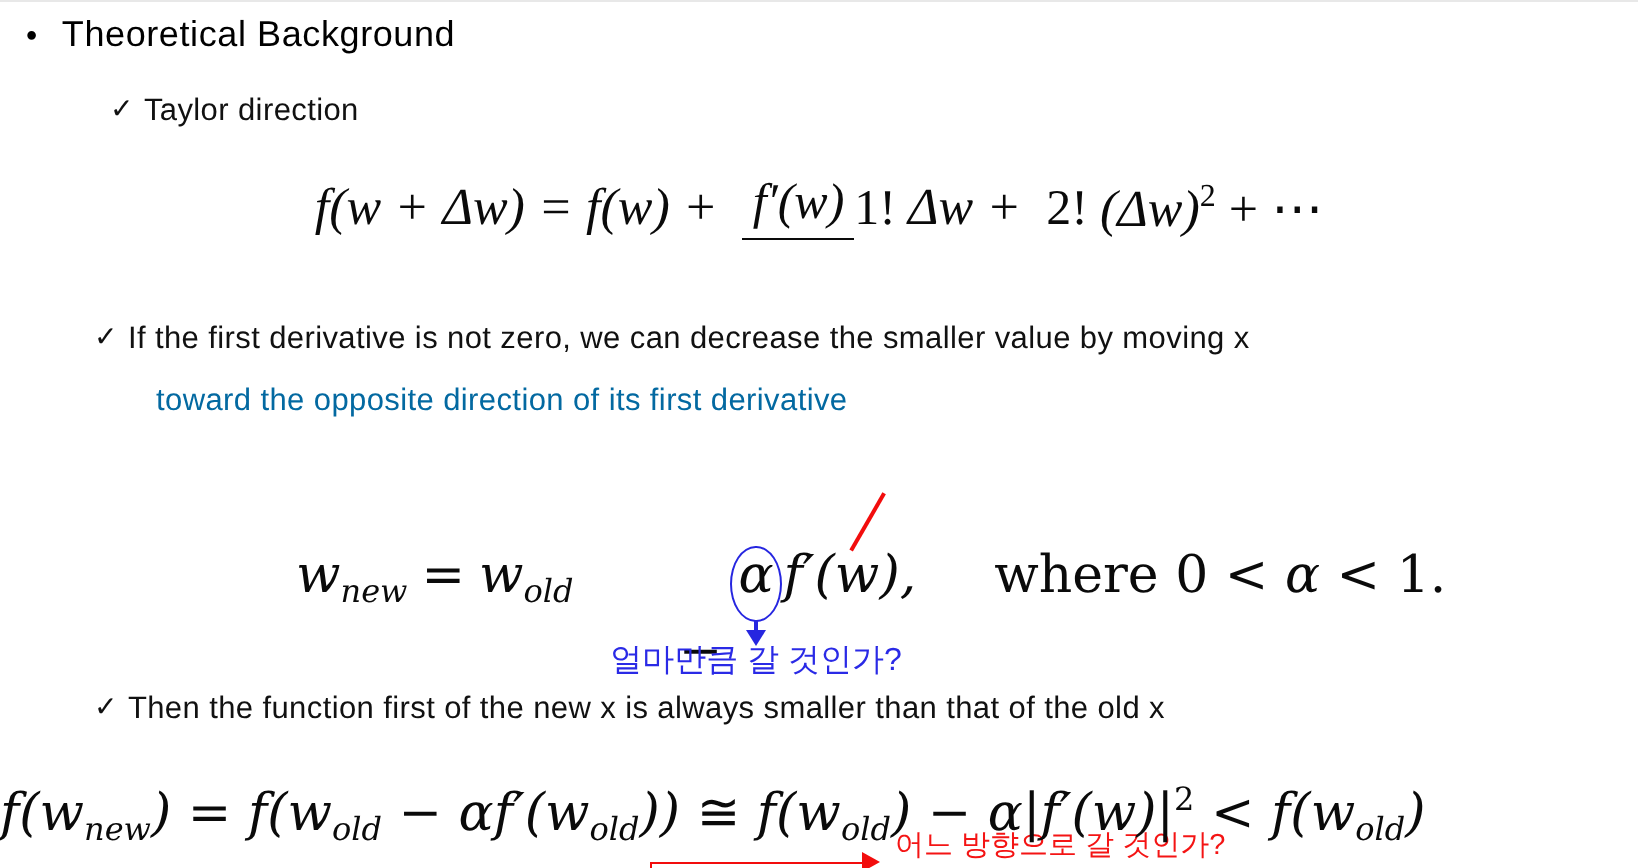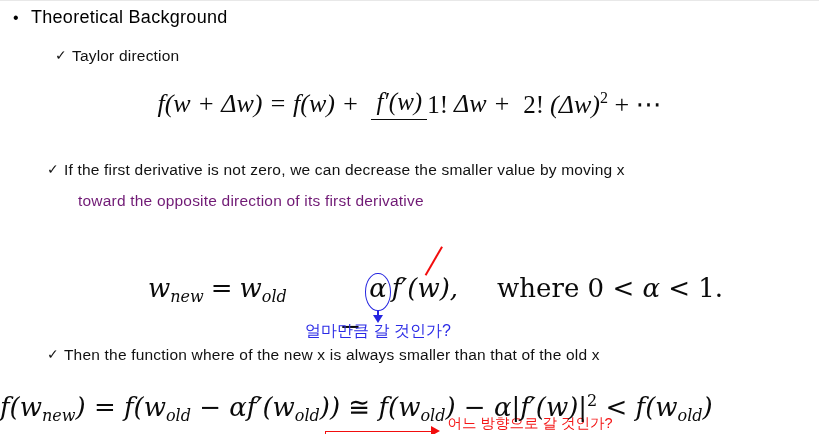--- a/index.html
+++ b/index.html
@@ -11,21 +11,21 @@
   
   .title-line { position:absolute; left:13px; top:6px; font-size:18px;
     letter-spacing:.3px; display:flex; align-items:baseline; color:#000; }
   .title-line .bullet { margin-right:12px; font-size:16px; }
   .check-line { position:absolute; font-size:15.5px; letter-spacing:.2px;
     display:flex; align-items:baseline; color:#111; }
   .check-line .check { margin-right:5px; font-size:14px; position:relative; top:-1px; }
   #check-taylor { left:55px; top:46px; }
   #check-derivative { left:47px; top:160px; }
   #derivative-line2 { position:absolute; left:78px; top:191px; font-size:15.5px;
-    letter-spacing:.2px; color:#701a75; }
+    letter-spacing:.2px; color:#0369a1; }
   #check-conclusion { left:47px; top:345px; }
 
   
   .math { font-family:"DejaVu Serif","Liberation Serif",serif; color:#0a0a0a; }
   .mi { font-style:italic; white-space:pre; }
   .mn { font-style:normal; white-space:pre; }
   .m-i { font-style:italic; white-space:pre; }
   .m-n { font-style:normal; white-space:pre; }
   .m-d { font-style:italic; font-size:16px; position:relative; top:5px; white-space:pre; }
   .m-u { font-style:normal; font-size:16px; position:relative; top:-10px; white-space:pre; }
@@ -135,21 +135,21 @@
 
     <span class="mi">f′(</span>
       <span class="mi w-anchor"><span>w</span><span class="red-diag"></span></span>
       <span class="mi">),</span>
 
     <span class="where-clause"><span class="mn">where 0 &lt; </span><span class="mi">α</span><span class="mn"> &lt; 1.</span></span>
   </div>
 
   <div class="check-line" id="check-conclusion">
     <span class="check">✓</span>
-    <span>Then the function where of the new x is always smaller than that of the old x</span>
+    <span>Then the function first of the new x is always smaller than that of the old x</span>
   </div>
 
   <div class="final-row math">
       <span class="m-i">f(w</span>
       <span class="m-d">new</span>
       <span class="m-i">) = f(w</span>
       <span class="m-d">old</span>
       <span class="m-i"> − αf′(w</span>
       <span class="m-d">old</span>
       <span class="m-i">)) </span>

